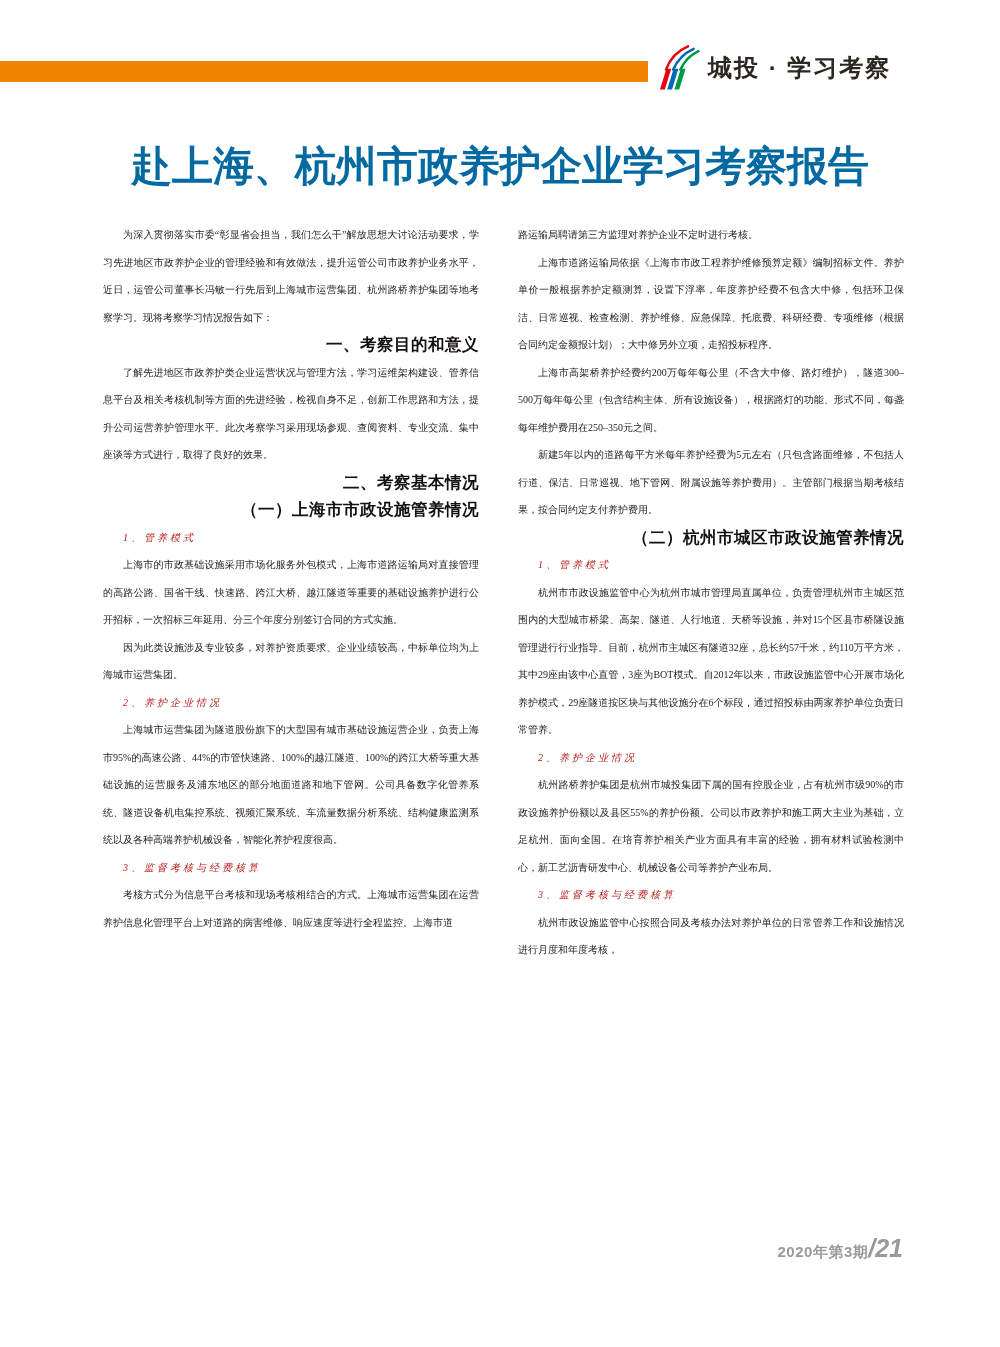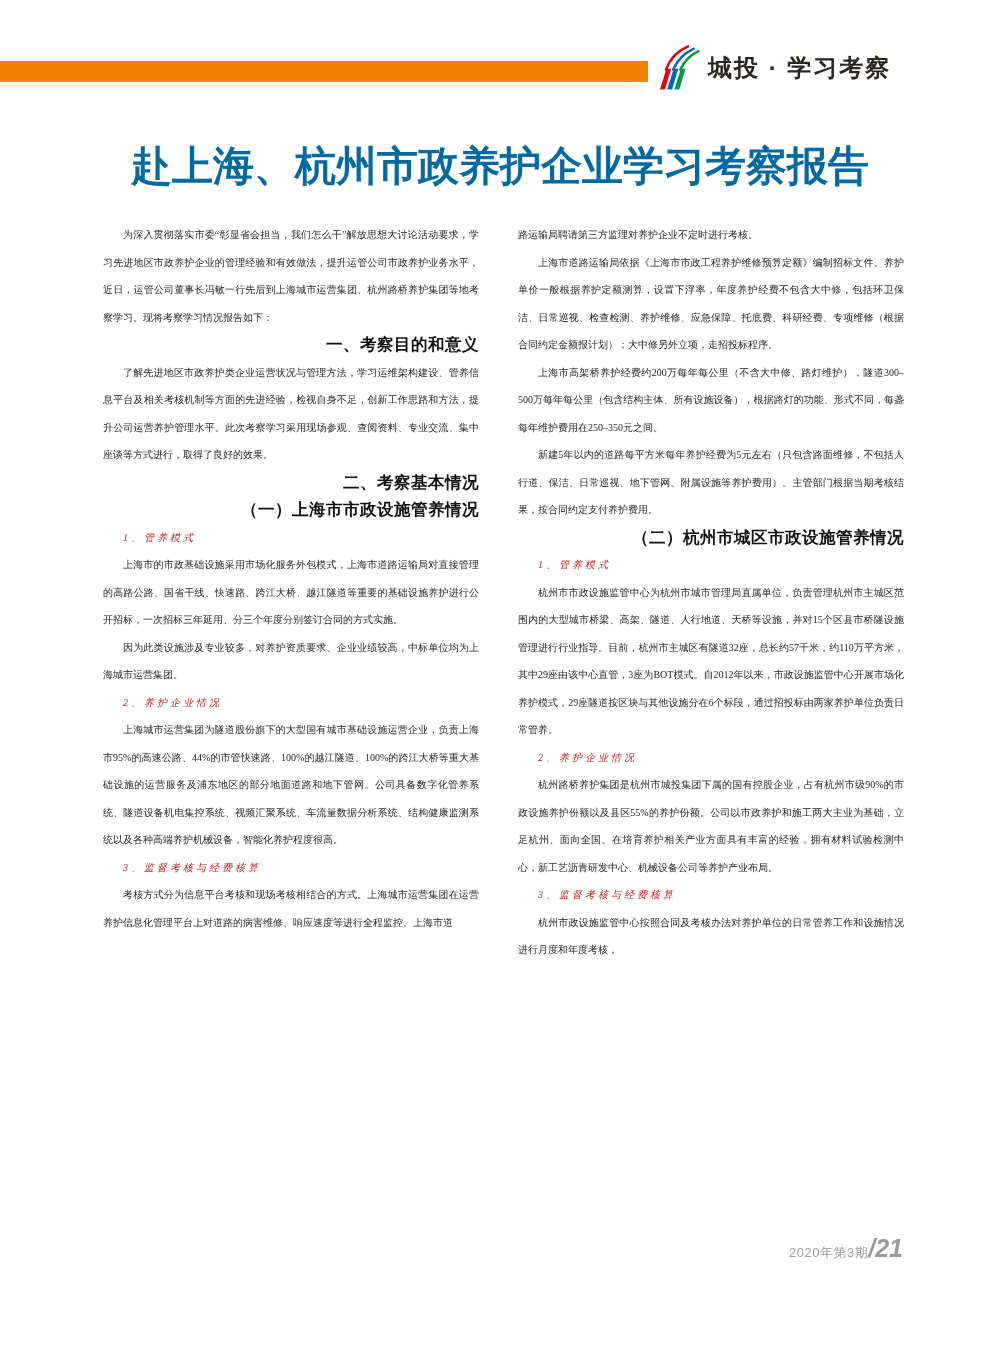--- a/index.html
+++ b/index.html
@@ -36,21 +36,21 @@
   }
   p.kai{
     font-style:italic;letter-spacing:3px;text-align:left;text-indent:2em;color:#b91c1c;
   }
   
   .footer{
     position:absolute;top:1234px;right:97px;display:flex;align-items:baseline;color:#9a9a9a;white-space:nowrap;
   }
   .footer .issue{
     font-family:"Liberation Sans","DejaVu Sans",sans-serif;
-    font-weight:normal;font-size:13px;letter-spacing:0.5px;
+    font-weight:bold;font-size:15px;letter-spacing:0.5px;
   }
   .footer .pagenum{
     font-family:"Liberation Sans","DejaVu Sans",sans-serif;
     font-weight:bold;font-size:25px;font-style:italic;margin-left:0;
   }
 </style>
 </head>
 <body>
 
 <div class="page">

